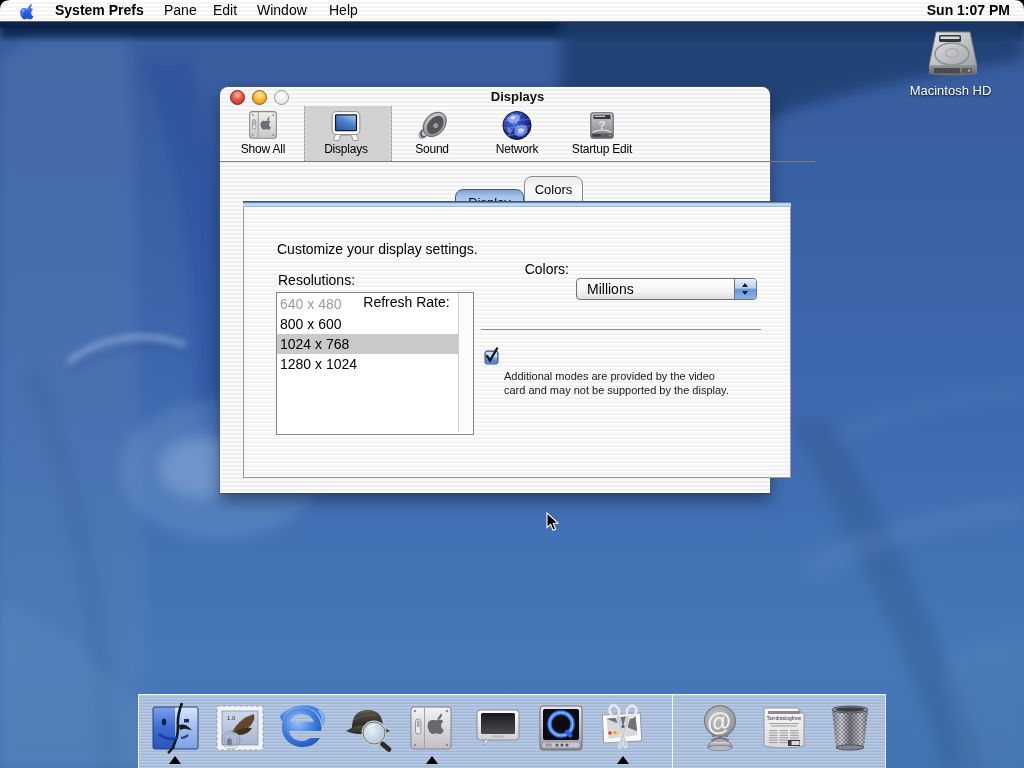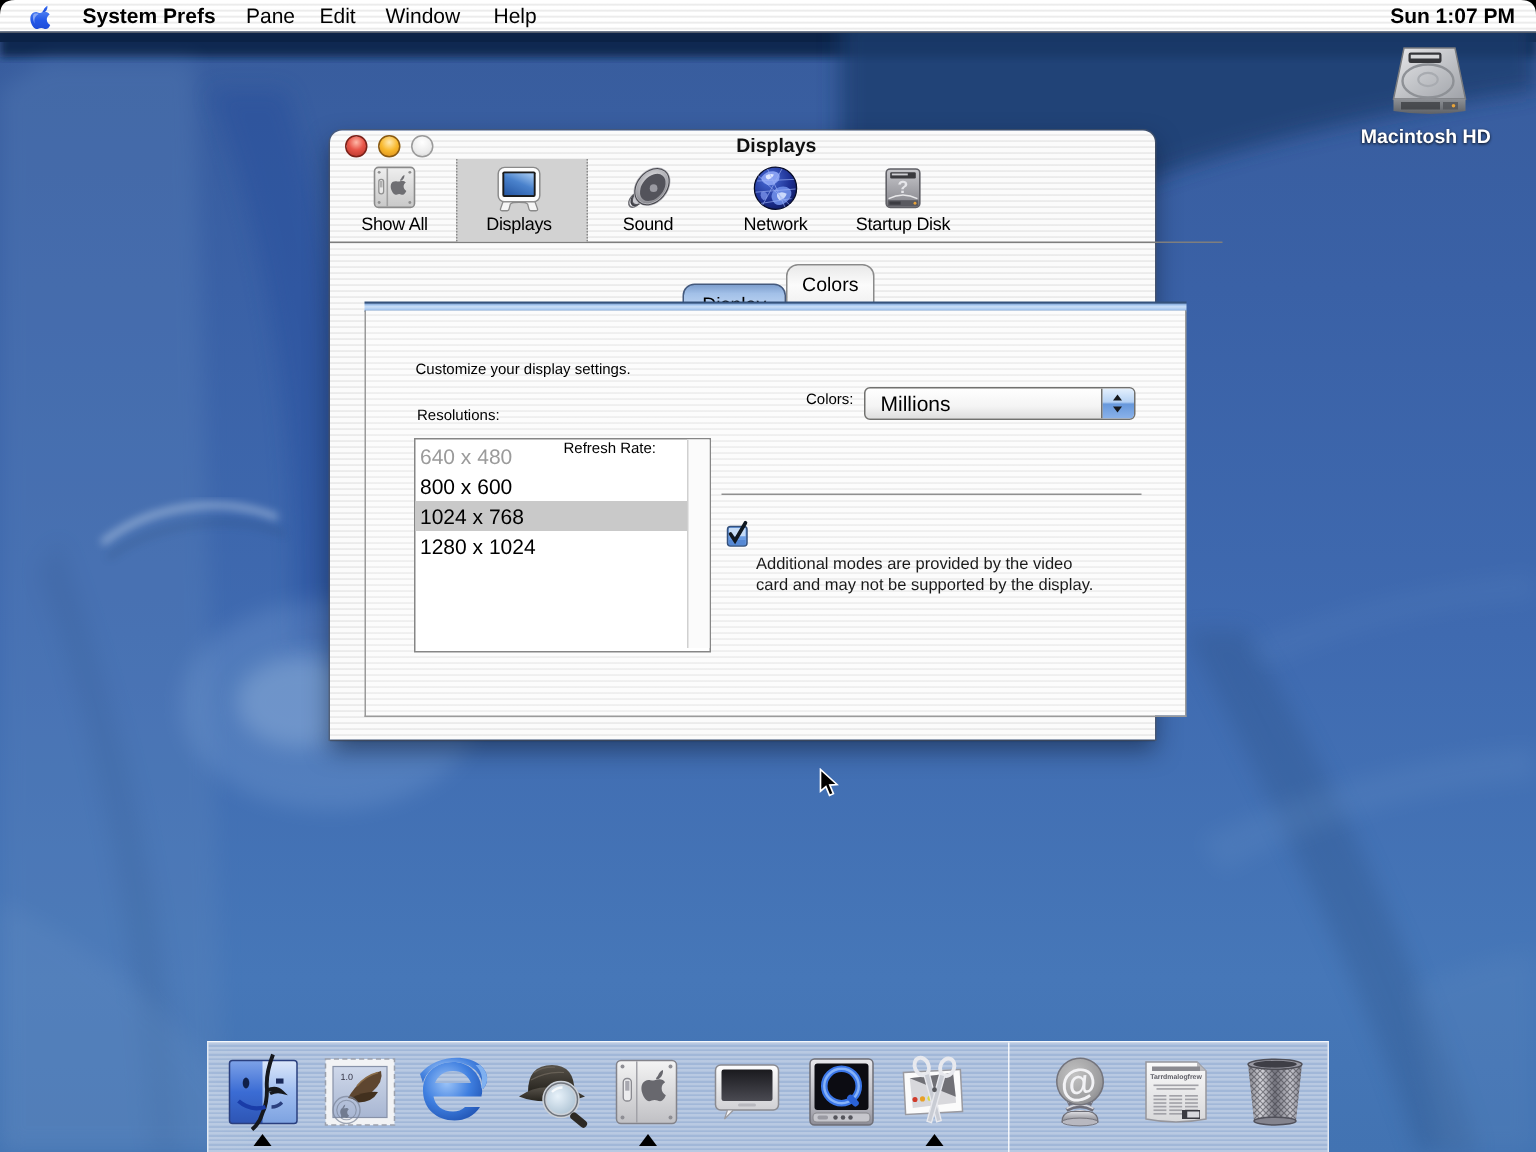--- a/index.html
+++ b/index.html
@@ -34,47 +34,47 @@
   #tabDisplay{left:235px;top:102px;width:67px;border:1px solid #44597c;
     background:linear-gradient(180deg,#7e9fce 0%,#a2c0e8 22%,#b8d0f0 50%,#aecbee 75%,#c2daf6 100%);text-align:center;}
   #tabColor{left:304px;top:89px;width:57px;border:1px solid #8a8a8a;
     background:linear-gradient(180deg,#e9e9e9 0%,#fbfbfb 50%,#f1f1f1 100%);}
   #bluebar{position:absolute;left:23px;top:114px;width:548px;height:7px;
     background:linear-gradient(180deg,#34527c 0%,#34527c 14%,#a0c2ee 30%,#cadff8 50%,#a8c8f0 75%,#587caa 100%);}
   #panel{position:absolute;left:23px;top:120px;width:546px;height:270px;
     border-left:1px solid #9a9a9a;border-right:1px solid #9a9a9a;border-bottom:1px solid #9a9a9a;
     background:repeating-linear-gradient(180deg,#fcfcfc 0px,#fcfcfc 2px,#ebebeb 3px,#f6f6f6 4px);}
   
-  .t13{font-size:10px;color:#000;position:absolute;white-space:nowrap;}
+  .t13{font-size:14px;color:#000;position:absolute;white-space:nowrap;}
   .t11{font-size:11px;color:#1a1a1a;position:absolute;white-space:nowrap;}
   #listbox{position:absolute;left:32px;top:85px;width:196px;height:141px;background:#fff;border:1px solid #868686;}
   #lbscroll{position:absolute;right:0;top:0;width:14px;height:139px;background:#fbfbfb;border-left:1px solid #d0d0d0;}
   .row{position:absolute;left:0;width:183px;height:20px;line-height:20px;padding-left:3px;font-size:14px;}
   .popup{position:absolute;width:179px;height:20px;border:1px solid #71716f;border-radius:4px;
-    background:linear-gradient(180deg,#ffffff 0%,#f4f4f4 60%,#dedede 100%);overflow:hidden;}
+    background:linear-gradient(180deg,#ffffff 0%,#f4f4f4 60%,#dedede 100%);overflow:hidden;margin-top:20px;}
   .popup .cap{position:absolute;right:0;top:0;width:21px;height:20px;
     background:linear-gradient(180deg,#e4f0fd 0%,#b6d2f4 45%,#6798db 52%,#8ab2ea 100%);
     border-left:1px solid #71716f;}
   .popup .ptxt{position:absolute;left:10px;top:0;height:20px;line-height:20px;font-size:14px;}
   .arr{position:absolute;left:6.5px;width:0;height:0;border-left:3.5px solid transparent;border-right:3.5px solid transparent;}
   .arrU{top:4px;border-bottom:4.5px solid #16181c;}
   .arrD{top:11.5px;border-top:4.5px solid #16181c;}
   
   #dock{position:absolute;left:138px;top:694px;width:746px;height:74px;z-index:25;
     background:rgba(177,195,222,0.85);
     border-top:1px solid rgba(255,255,255,.9);border-left:1px solid rgba(255,255,255,.7);border-right:1px solid rgba(255,255,255,.7);}
   #dock .stripes{position:absolute;left:0;top:0;width:100%;height:100%;
     background:repeating-linear-gradient(180deg,rgba(255,255,255,.25) 0px,rgba(255,255,255,.25) 1px,rgba(0,0,0,0) 2px,rgba(0,0,0,0) 3px);}
   .di{position:absolute;top:7px;width:52px;height:52px;}
   .di svg{display:block;}
   .dtri{position:absolute;top:61px;width:0;height:0;border-left:6px solid transparent;border-right:6px solid transparent;border-bottom:8px solid #000;}
   #docksep{position:absolute;left:533px;top:0;width:1px;height:74px;background:rgba(255,255,255,.85);}
   
   #hd{position:absolute;left:903px;top:30px;width:95px;text-align:center;z-index:5;}
-  #hdlbl{margin-top:3px;font-size:13px;font-weight:bold;color:#fff;text-shadow:0 1px 2px rgba(0,0,0,.9);}
+  #hdlbl{margin-top:3px;font-size:13px;font-weight:normal;color:#fff;text-shadow:0 1px 2px rgba(0,0,0,.9);}
 </style></head>
 <body>
 <svg id="desk" width="1024" height="768" viewBox="0 0 1024 768">
   <defs>
     <linearGradient id="sky" x1="0" y1="0" x2="0" y2="1">
       <stop offset="0" stop-color="#385c9c"></stop>
       <stop offset="0.25" stop-color="#3a61a6"></stop>
       <stop offset="0.55" stop-color="#3f6ab0"></stop>
       <stop offset="0.85" stop-color="#4677b8"></stop>
       <stop offset="1" stop-color="#4273b2"></stop>
@@ -262,21 +262,21 @@
           </defs>
       <rect x="4.5" y="2.5" width="21" height="24" rx="2.5" fill="url(#drv)" stroke="#606066"></rect>
       <rect x="7" y="4.5" width="16" height="4" rx="0.8" fill="#3a3a3e"></rect>
       <rect x="8" y="5.3" width="10" height="1.2" fill="#cfcfd3"></rect>
       <path d="M6,21 Q15,16.5 24,21" fill="none" stroke="#e8e8ea" stroke-width="1"></path>
       <rect x="5.5" y="22" width="19" height="3.6" fill="#5a5a60"></rect>
       <rect x="6.5" y="22.8" width="7" height="2" fill="#3c3c42"></rect>
       <circle cx="22.5" cy="23.9" r="0.9" fill="#e8a33a"></circle>
       <text x="15" y="17.5" text-anchor="middle" font-family="Liberation Sans,sans-serif" font-size="11" font-weight="bold" fill="#e6e6ea">?</text>
     </svg>
-        <div class="tbl">Startup Disk</div>
+        <div class="tbl">Startup Edit</div>
       </div>
   </div>
   <div class="tab" id="tabDisplay">Display</div>
   <div class="tab" id="tabColor">Colors</div>
   <div id="bluebar"></div>
   <div id="panel">
     <div class="t13" style="left:33px;top:34px">Customize your display settings.</div>
     <div class="t13" style="left:34px;top:65px">Resolutions:</div>
     <div id="listbox">
       <div class="row" style="top:1px;color:#9b9b9b">640 x 480</div>

